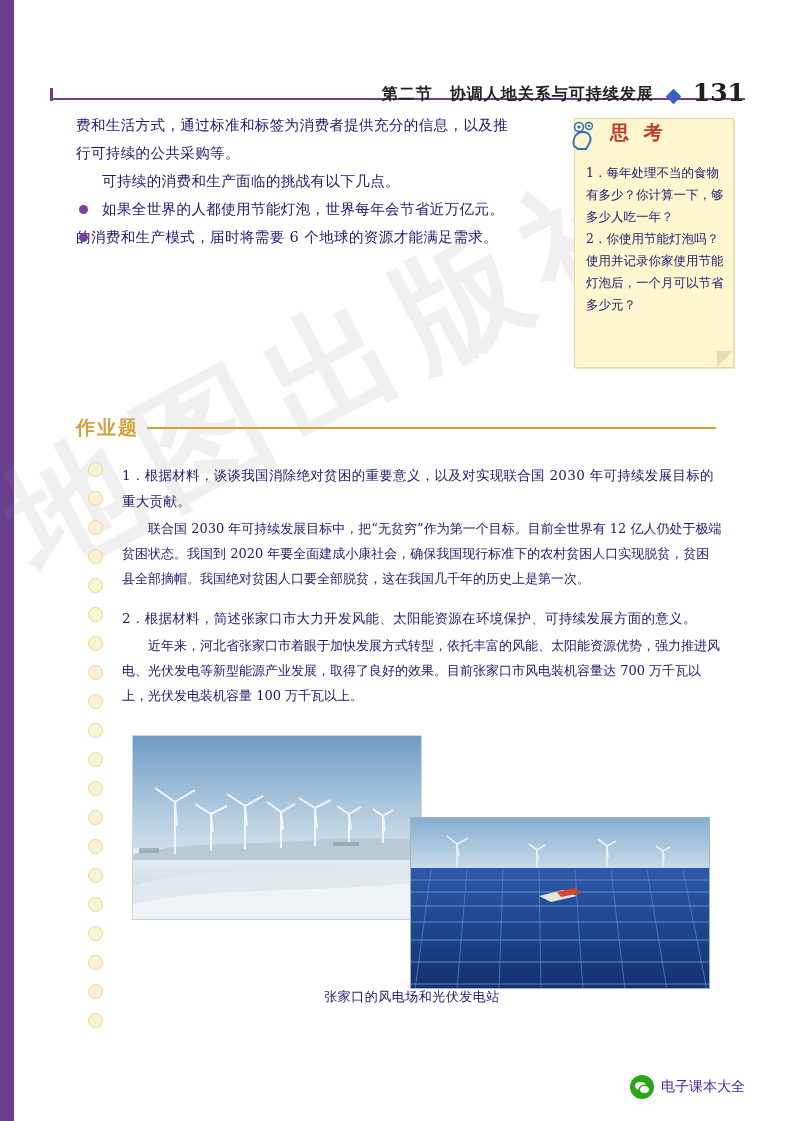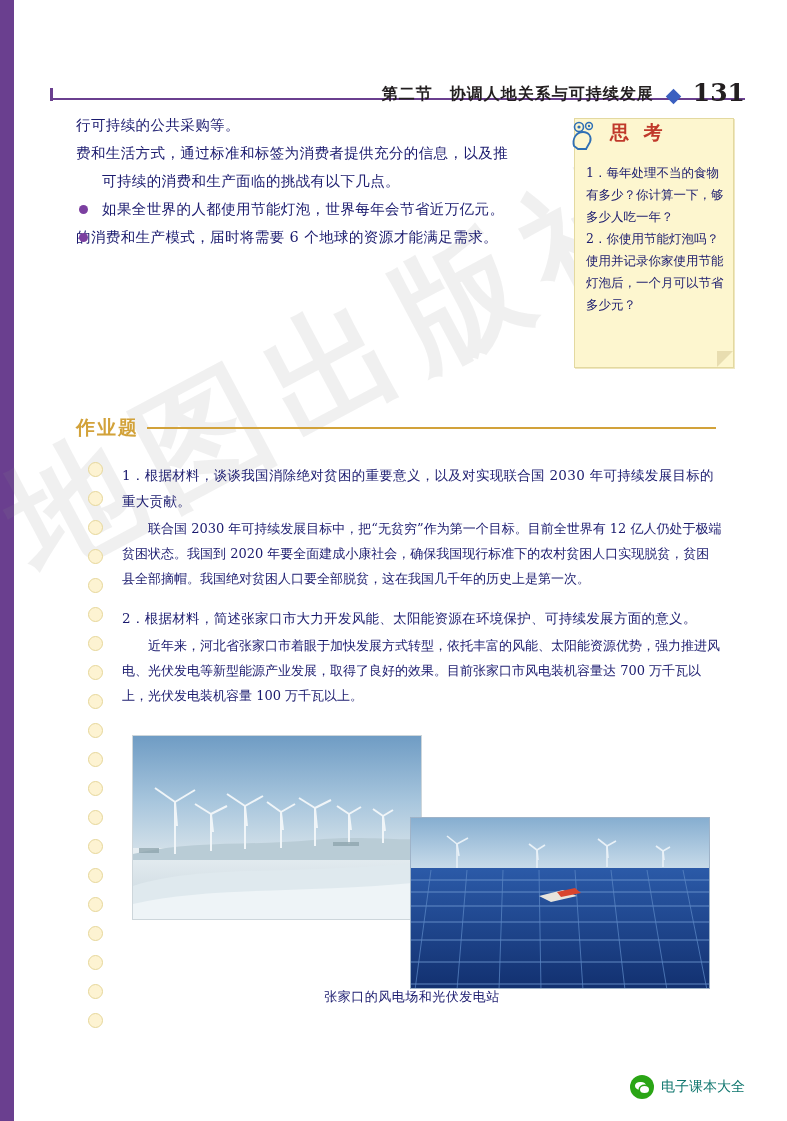--- a/index.html
+++ b/index.html
@@ -163,21 +163,21 @@
   .wechat-icon:before {
     content:""; position:absolute; left:5px; top:7px; width:11px; height:8px;
     background:#fff; border-radius:45% 45% 50% 50%;
   }
   .wechat-icon:after {
     content:""; position:absolute; left:10px; top:11px; width:9px; height:7px;
     background:#fff; border-radius:50%;
     box-shadow:0 0 0 1.5px #2aa515;
   }
   .footer-text {
-    font-size:14px; color:#0f766e; font-family:"DejaVu Serif", serif;
+    font-size:14px; color:#4c1d95; font-family:"DejaVu Serif", serif;
   }
 
   
   .watermark {
     position:absolute; left:80px; top:280px; width:640px; height:640px;
     pointer-events:none; opacity:0.12;
     font-size:128px; color:#888; font-weight:bold;
     transform:rotate(-28deg);
     font-family:"DejaVu Serif", serif;
     white-space:nowrap; letter-spacing:18px;
@@ -195,22 +195,22 @@
 
   <div class="header-rule-cap"></div>
   <div class="header-rule"></div>
   <div class="header">
     <span class="header-text">第二节　协调人地关系与可持续发展</span>
     <span class="header-diamond"></span>
     <span class="header-page">131</span>
   </div>
 
   <div class="body-col">
+    <p>费和生活方式，通过标准和标签为消费者提供充分的信息，以及推</p>
     <p>行可持续的公共采购等。</p>
-    <p>费和生活方式，通过标准和标签为消费者提供充分的信息，以及推</p>
     <p class="indent">可持续的消费和生产面临的挑战有以下几点。</p>
     <p class="bullet-line">
       <span class="dot"></span>
       <span>如果全世界的人都使用节能灯泡，世界每年会节省近万亿元。</span>
     </p>
     <p class="bullet-line">
       <span class="dot"></span>
     </p>
     <p>的消费和生产模式，届时将需要 6 个地球的资源才能满足需求。</p>
   </div>

